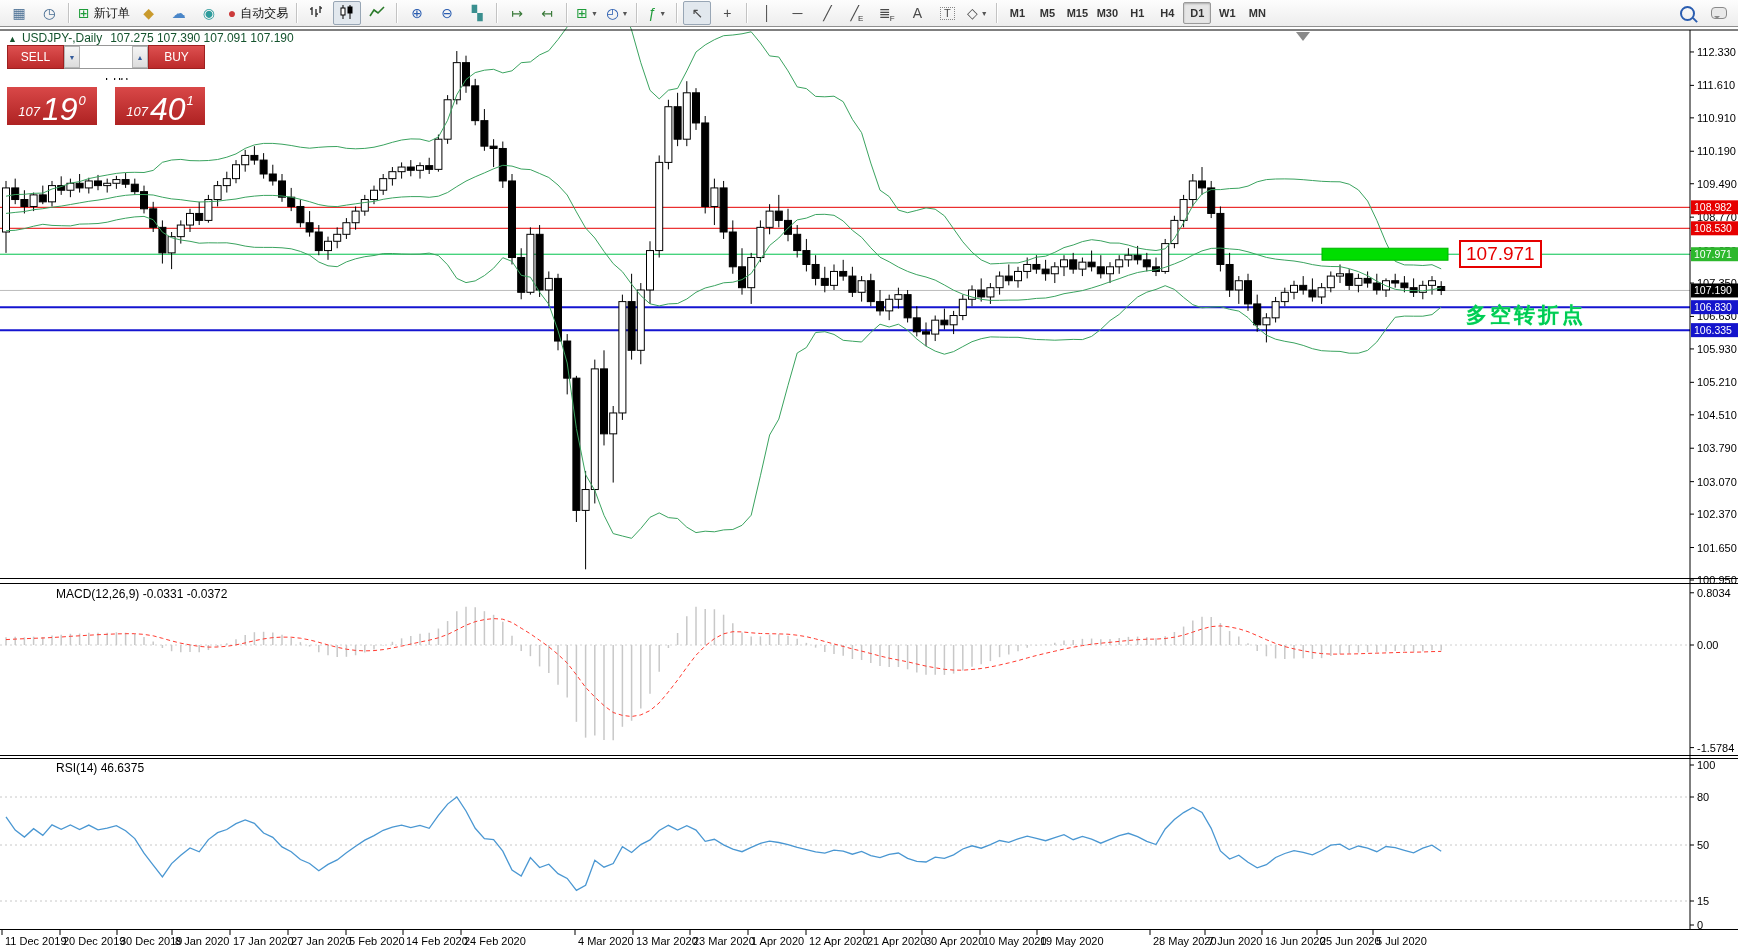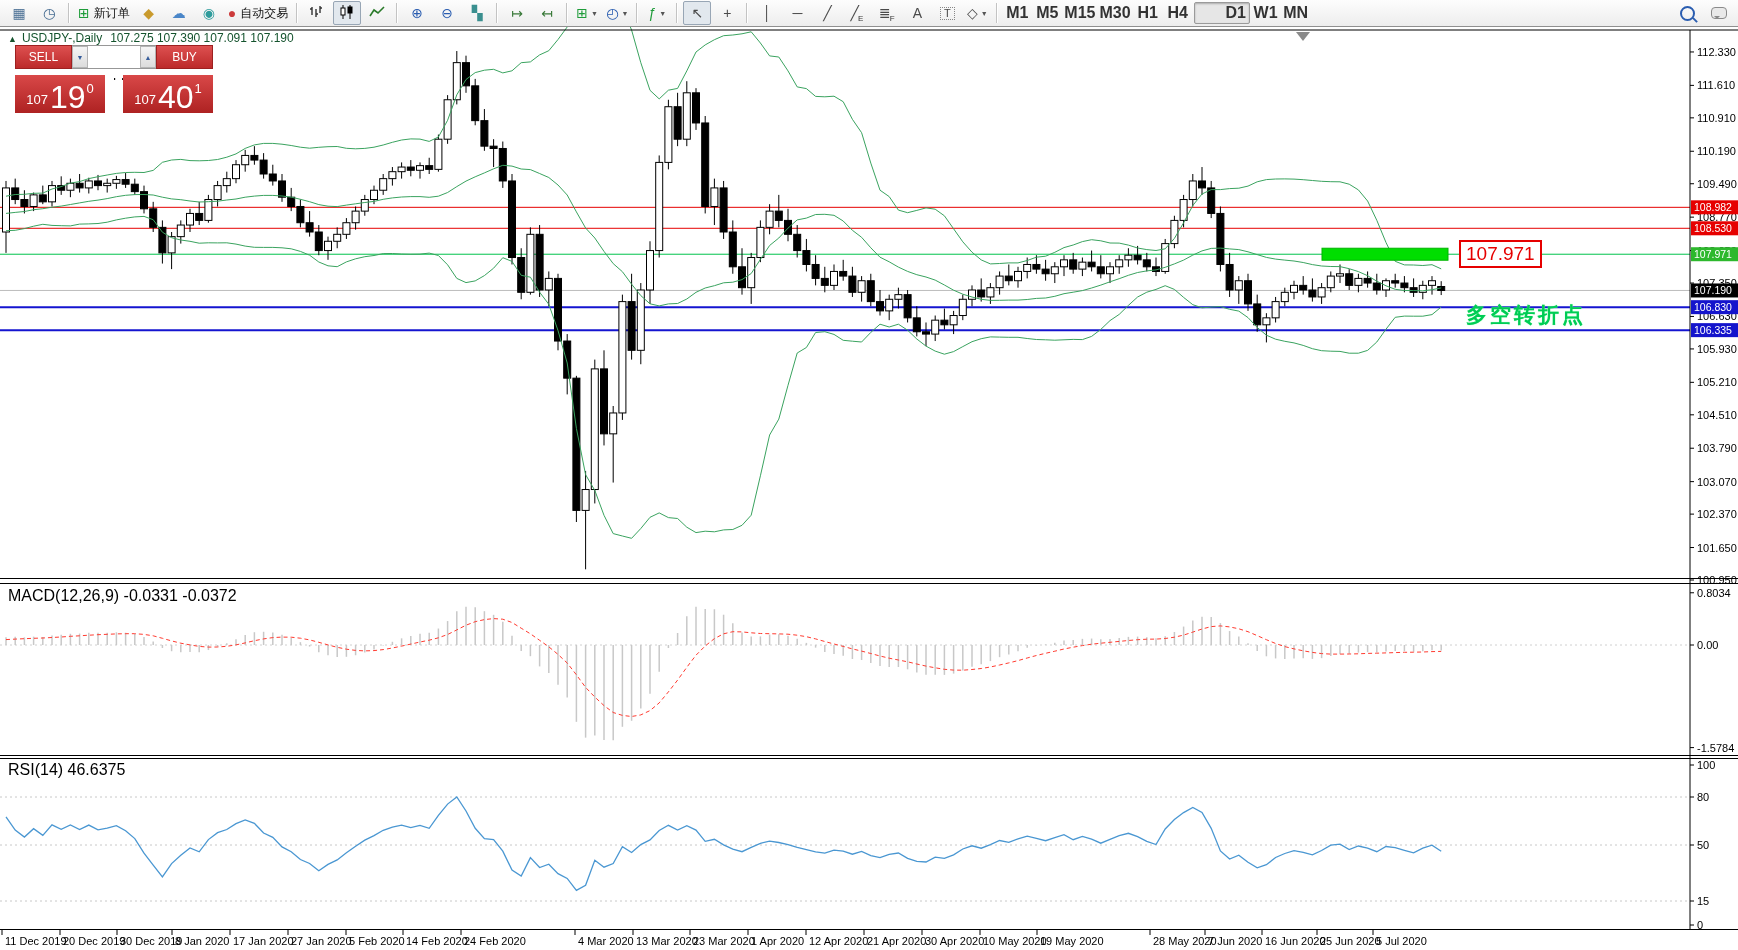--- a/index.html
+++ b/index.html
@@ -13,48 +13,48 @@
     margin:0 1px;padding:0 2px;border:1px solid transparent;border-radius:2px;cursor:default;
     font-size:14px;color:#4a4a4a;position:relative;}
   .tbtn.active{background:#e2e8ee;border:1px solid #98a6b5;}
   .tbtn .glyph{line-height:1;}
   .tbtn .sub{font-size:8px;position:relative;top:5px;left:-1px;color:#333;}
   .tbtn .dd{font-size:7px;color:#555;margin-left:3px;}
   .tbtn .tlabel{font-size:12px;color:#111;margin-left:4px;white-space:nowrap;}
   .tbtn.boxed .glyph{border:1px dotted #888;padding:0 3px;font-size:11px;}
   .tsep{width:1px;height:20px;background:#c3c3c3;margin:0 4px;border-right:1px solid #fff;}
   .tf{height:20px;min-width:26px;display:flex;align-items:center;justify-content:center;
-    font-size:16px;font-weight:bold;color:#333;border:1px solid transparent;margin:0 1px;border-radius:2px;}
-  .tf.active{background:#e6e6e6;border:1px solid #9a9a9a;box-shadow:inset 0 1px 2px rgba(0,0,0,.25);padding-left:28px;}
+    font-size:11px;font-weight:bold;color:#333;border:1px solid transparent;margin:0 1px;border-radius:2px;}
+  .tf.active{background:#e6e6e6;border:1px solid #9a9a9a;box-shadow:inset 0 1px 2px rgba(0,0,0,.25);}
   .tspacer{flex:1;}
   .mag-icon{width:11px;height:11px;border:2px solid #2a5db0;border-radius:50%;position:relative;margin-right:4px;}
   .mag-icon::after{content:"";position:absolute;width:6px;height:2px;background:#2a5db0;
     transform:rotate(45deg);right:-5px;bottom:-2px;}
   .chat-icon{width:14px;height:10px;background:#e9e9e9;border:1.5px solid #8a8a8a;border-radius:4px;position:relative;}
   .chat-icon::after{content:"";position:absolute;left:2px;bottom:-4px;border:3px solid transparent;border-top-color:#8a8a8a;}
   
   .sym-title{position:absolute;left:8px;top:31px;z-index:5;font-size:12px;color:#14532d;white-space:nowrap;}
   .sym-title .tri{font-size:9px;margin-right:5px;}
   .sym-title .ohlc{margin-left:8px;}
-  .ocp{position:absolute;left:15px;top:45px;width:198px;z-index:5;}
+  .ocp{position:absolute;left:7px;top:45px;width:198px;z-index:5;}
   .ocp-row1{display:flex;height:24px;}
   .sell-btn,.buy-btn{width:58px;display:flex;align-items:center;justify-content:center;
     background:linear-gradient(#dd5050,#bc2a2a);color:#fff;font-size:12px;border:1px solid #9d2020;box-sizing:border-box;}
   .vol{flex:1;display:flex;border:1px solid #979797;border-left:none;border-right:none;background:#fff;box-sizing:border-box;}
   .vol-btn{width:16px;display:flex;align-items:center;justify-content:center;background:linear-gradient(#f5f5f5,#dcdcdc);
     color:#355c9b;font-size:7px;border:1px solid #b5b5b5;box-sizing:border-box;}
   .vol-input{width:46px;flex:1;border:none;outline:none;text-align:right;font-size:13px;padding-right:4px;
     font-family:"Liberation Sans",sans-serif;margin-top:32px;}
-  .ocp-row2{display:flex;gap:18px;margin-top:6px;}
+  .ocp-row2{display:flex;gap:18px;margin-top:18px;font-style:italic;}
   .price-box{flex:1;height:34px;background:linear-gradient(#d94848,#ae2222);color:#fff;
     display:flex;align-items:flex-end;justify-content:center;padding:1px 2px 3px 2px;}
   .p-small{font-size:13px;margin:0 2px 3px 0;}
   .p-big{font-size:32px;line-height:26px;}
   .p-sup{font-size:13px;margin:0 0 14px 1px;}
-  .ind-label{position:absolute;z-index:5;font-size:16px;color:#000;white-space:nowrap;}
+  .ind-label{position:absolute;z-index:5;font-size:12px;color:#000;white-space:nowrap;margin-left:48px;}
   #macd-label{left:8px;top:587px;}
   #rsi-label{left:8px;top:761px;text-align:center;}
   .price-flag{position:absolute;left:1459px;top:240px;z-index:6;background:#fff;border:2px solid #e60000;
     color:#e60000;font-size:19px;padding:0 5px;line-height:24px;}
   .cn-note{position:absolute;left:1466px;top:301px;z-index:6;color:#00cc55;font-size:21px;font-weight:bold;
     letter-spacing:3px;text-shadow:0 0 1px #7dff9e;white-space:nowrap;}
   svg text{font-family:"Liberation Sans","DejaVu Sans",sans-serif;}
 </style>
 </head>
 <body>

